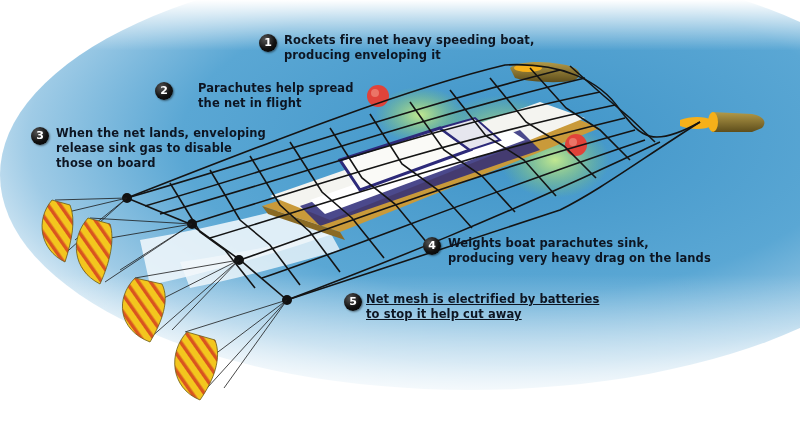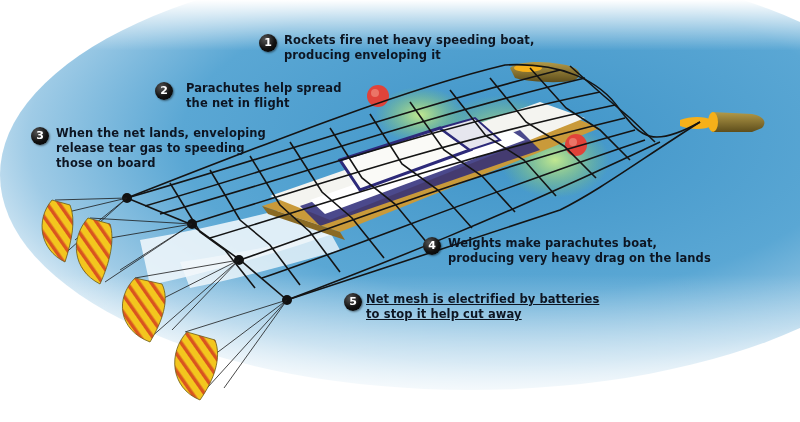--- a/index.html
+++ b/index.html
@@ -170,39 +170,39 @@
   <div class="callout" style="left:259px; top:33px;">
     <div class="badge">1</div>
     <div class="ctext">
       <span>Rockets fire net heavy speeding boat,</span>
       <span>producing enveloping it</span>
     </div>
   </div>
 
   <div class="callout" style="left:155px; top:81px;">
     <div class="badge">2</div>
-    <div class="ctext" style="margin-left:6px;">
+    <div class="ctext" style="margin-left:18px;">
       <span>Parachutes help spread</span>
       <span>the net in flight</span>
     </div>
   </div>
 
   <div class="callout" style="left:31px; top:126px;">
     <div class="badge">3</div>
     <div class="ctext">
       <span>When the net lands, enveloping</span>
-      <span>release tear gas to speeding</span>
+      <span>release sink gas to disable</span>
       <span>those on board</span>
     </div>
   </div>
 
   <div class="callout" style="left:423px; top:236px;">
     <div class="badge">4</div>
     <div class="ctext">
-      <span>Weights make parachutes boat,</span>
+      <span>Weights boat parachutes sink,</span>
       <span>producing very heavy drag on the lands</span>
     </div>
   </div>
 
   <div class="callout" style="left:344px; top:292px;">
     <div class="badge">5</div>
     <div class="ctext" style="margin-left:-3px;text-decoration:underline;">
       <span>Net mesh is electrified by batteries</span>
       <span>to stop it help cut away</span>
     </div>

